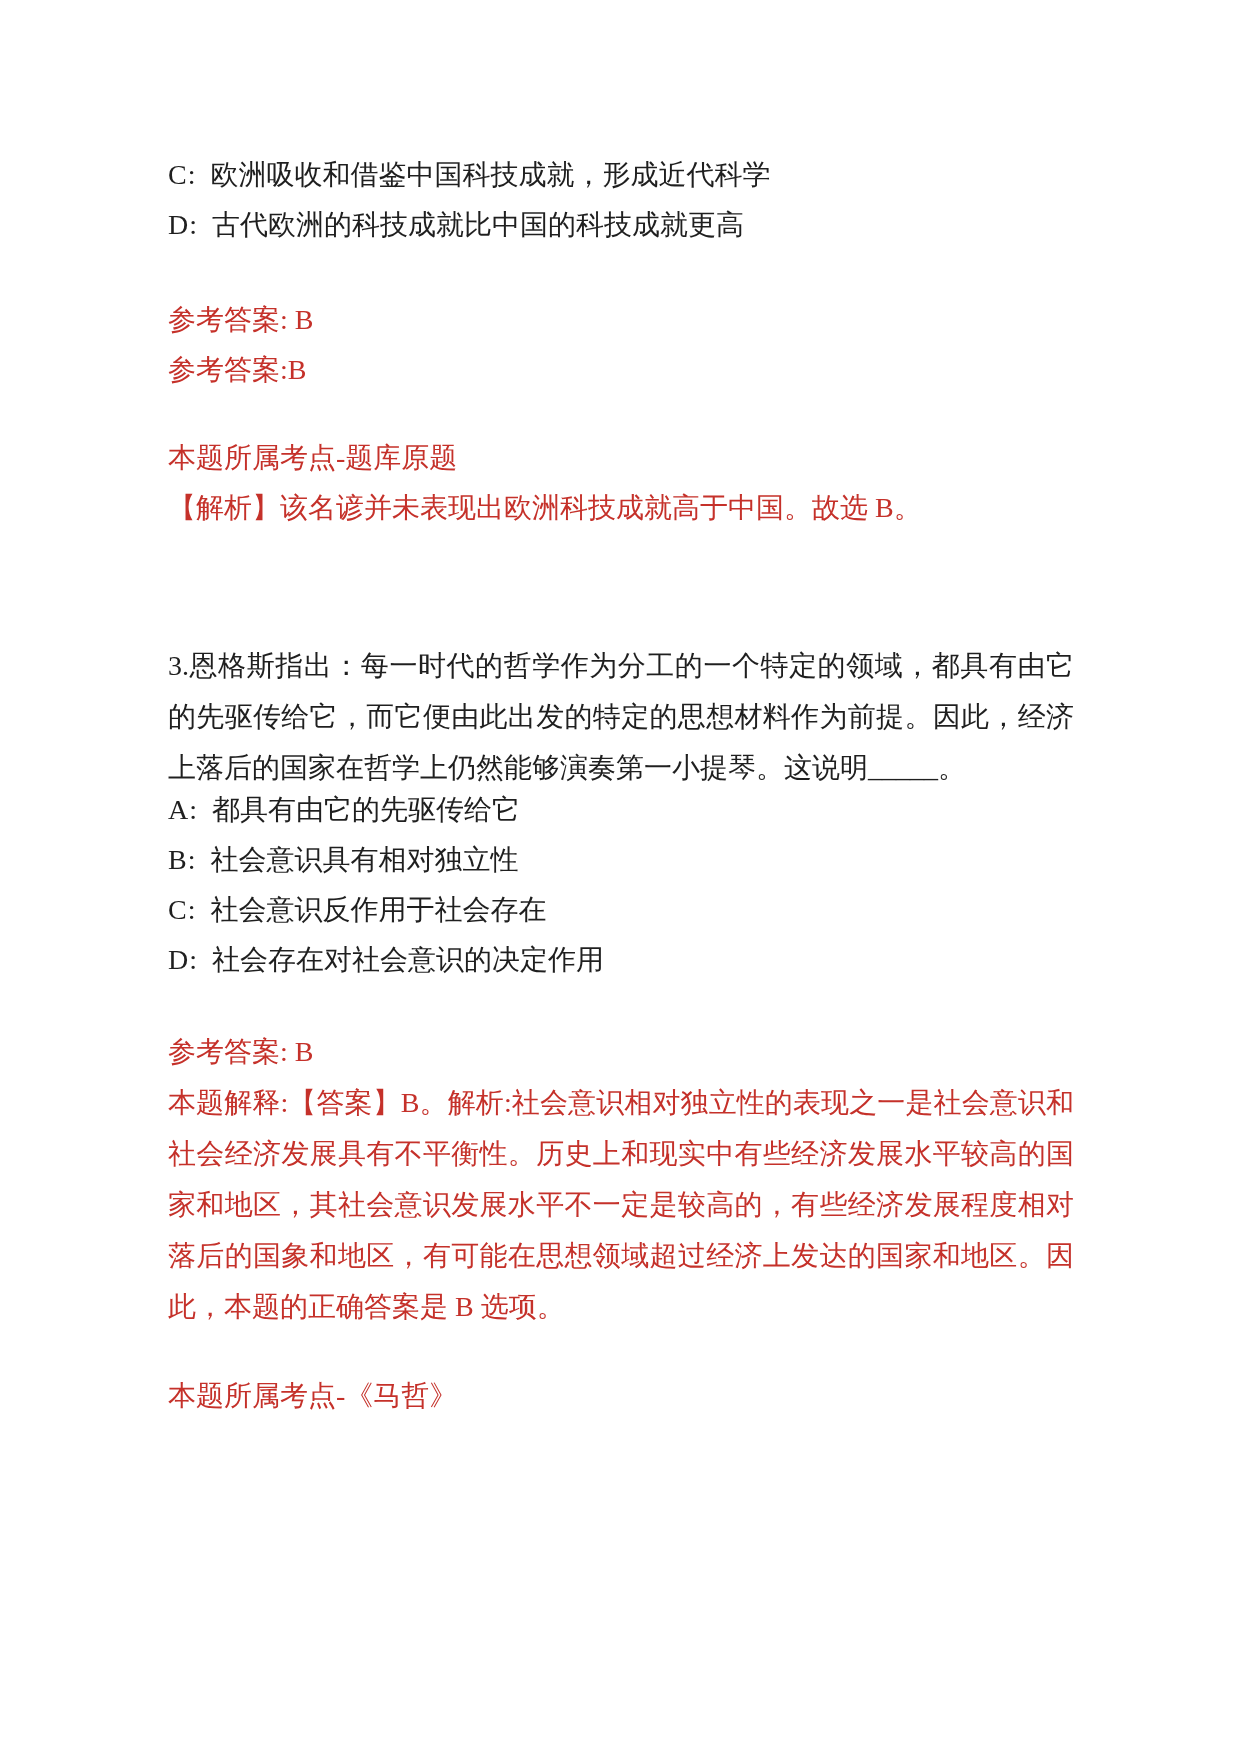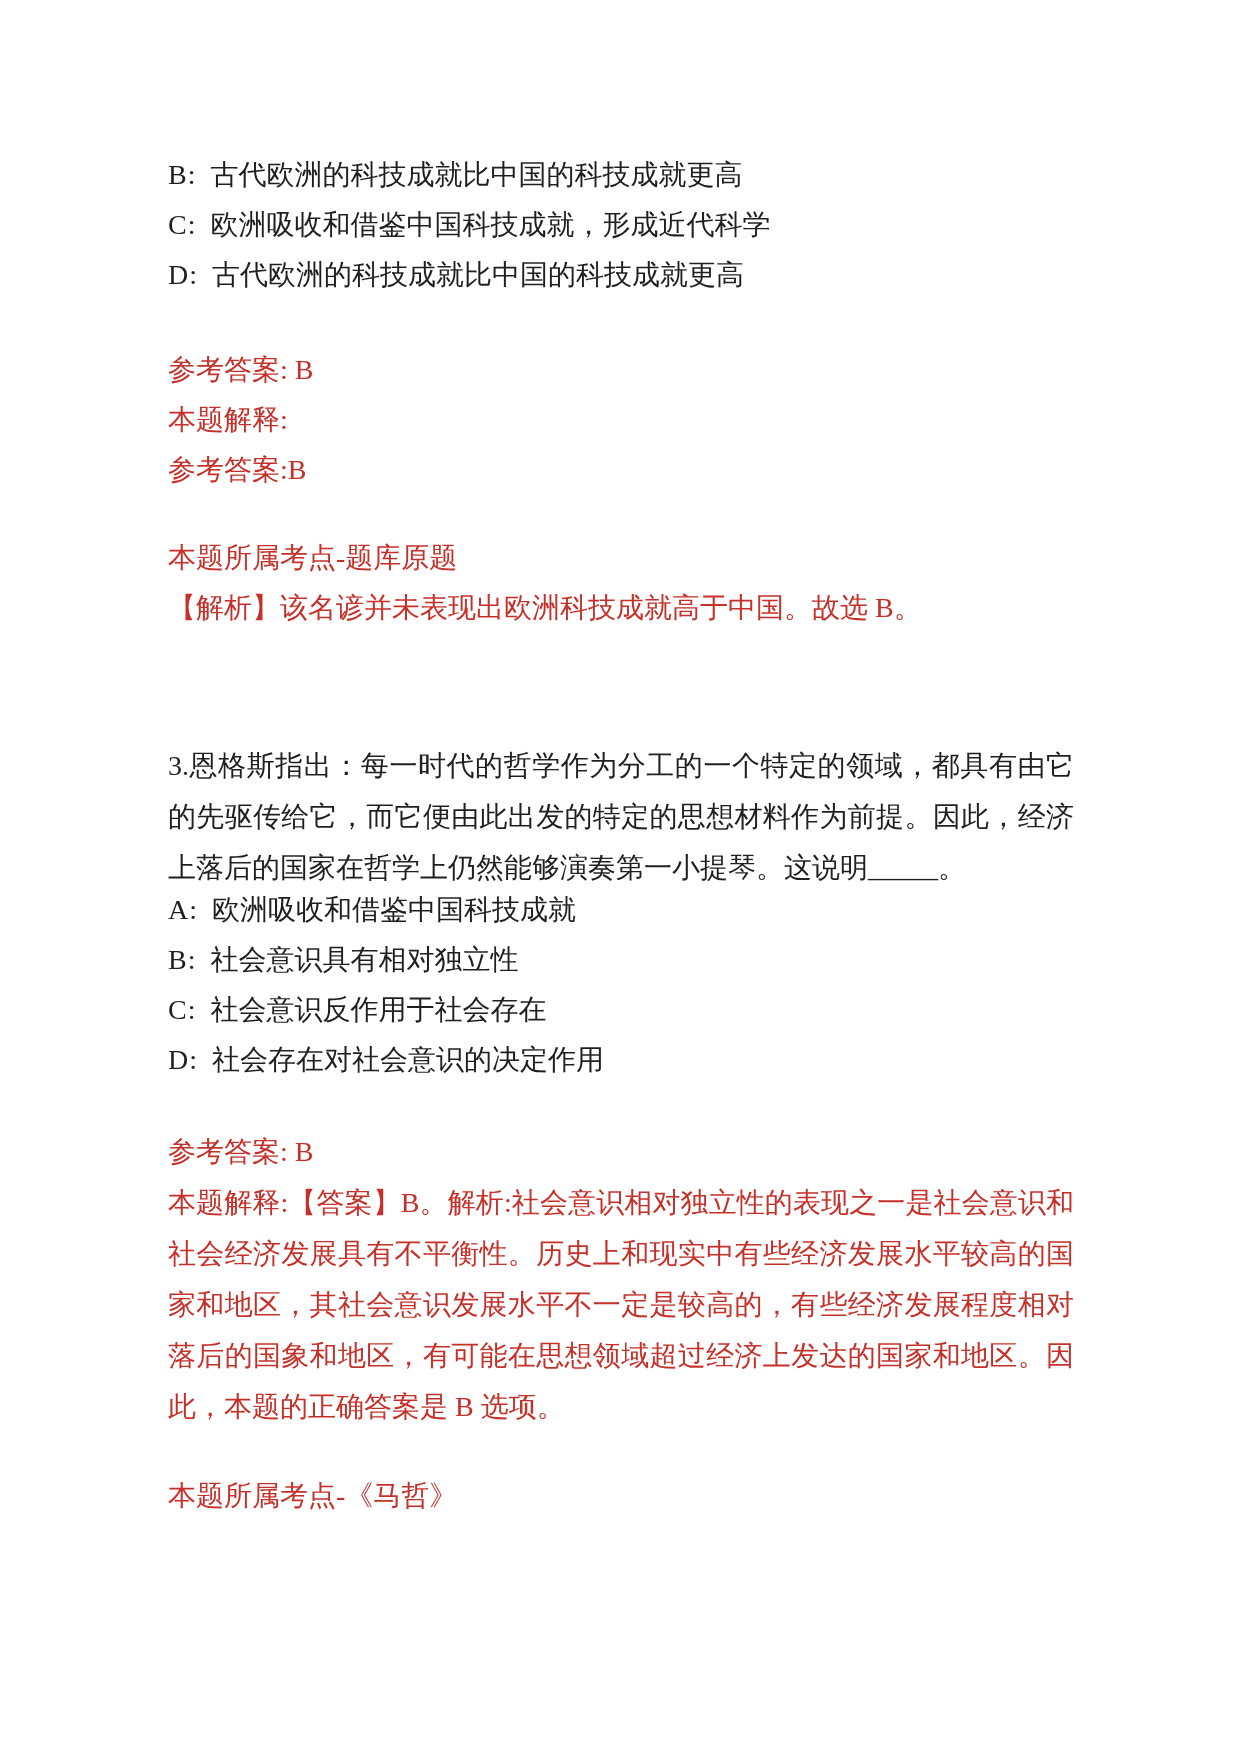--- a/index.html
+++ b/index.html
@@ -46,43 +46,39 @@
   .mt-answer-q3{ margin-top:42px; }
   .mt-exam-point-q3{ margin-top:39px; }
 </style>
 </head>
 <body>
 
 <div class="page">
 
   <section>
     <p class="line">
-      <span class="opt-label">B:</span><span>古代欧洲的科技成就比中国的科技成就更高</span>
-    </p>
-    <p class="line">
       <span class="opt-label">C:</span><span>欧洲吸收和借鉴中国科技成就，形成近代科学</span>
     </p>
     <p class="line">
       <span class="opt-label">D:</span><span>古代欧洲的科技成就比中国的科技成就更高</span>
     </p>
 
     <p class="line red mt-answer-block">参考答案: B</p>
-    <p class="line red">本题解释:</p>
     <p class="line red">参考答案:B</p>
     <p class="line red mt-exam-point-q2">本题所属考点-题库原题</p>
 
     <p class="line red">【解析】该名谚并未表现出欧洲科技成就高于中国。故选 B。</p>
   </section>
 
   <section>
     <p class="para mt-stem">3.恩格斯指出：每一时代的哲学作为分工的一个特定的领域，都具有由它的先驱传给它，而它便由此出发的特定的思想材料作为前提。因此，经济上落后的国家在哲学上仍然能够演奏第一小提琴。这说明_____。</p>
 
     <div class="mt-options-q3">
       <p class="line">
-        <span class="opt-label">A:</span><span>欧洲吸收和借鉴中国科技成就</span>
+        <span class="opt-label">A:</span><span>都具有由它的先驱传给它</span>
       </p>
       <p class="line">
         <span class="opt-label">B:</span><span>社会意识具有相对独立性</span>
       </p>
       <p class="line">
         <span class="opt-label">C:</span><span>社会意识反作用于社会存在</span>
       </p>
       <p class="line">
         <span class="opt-label">D:</span><span>社会存在对社会意识的决定作用</span>
       </p>

